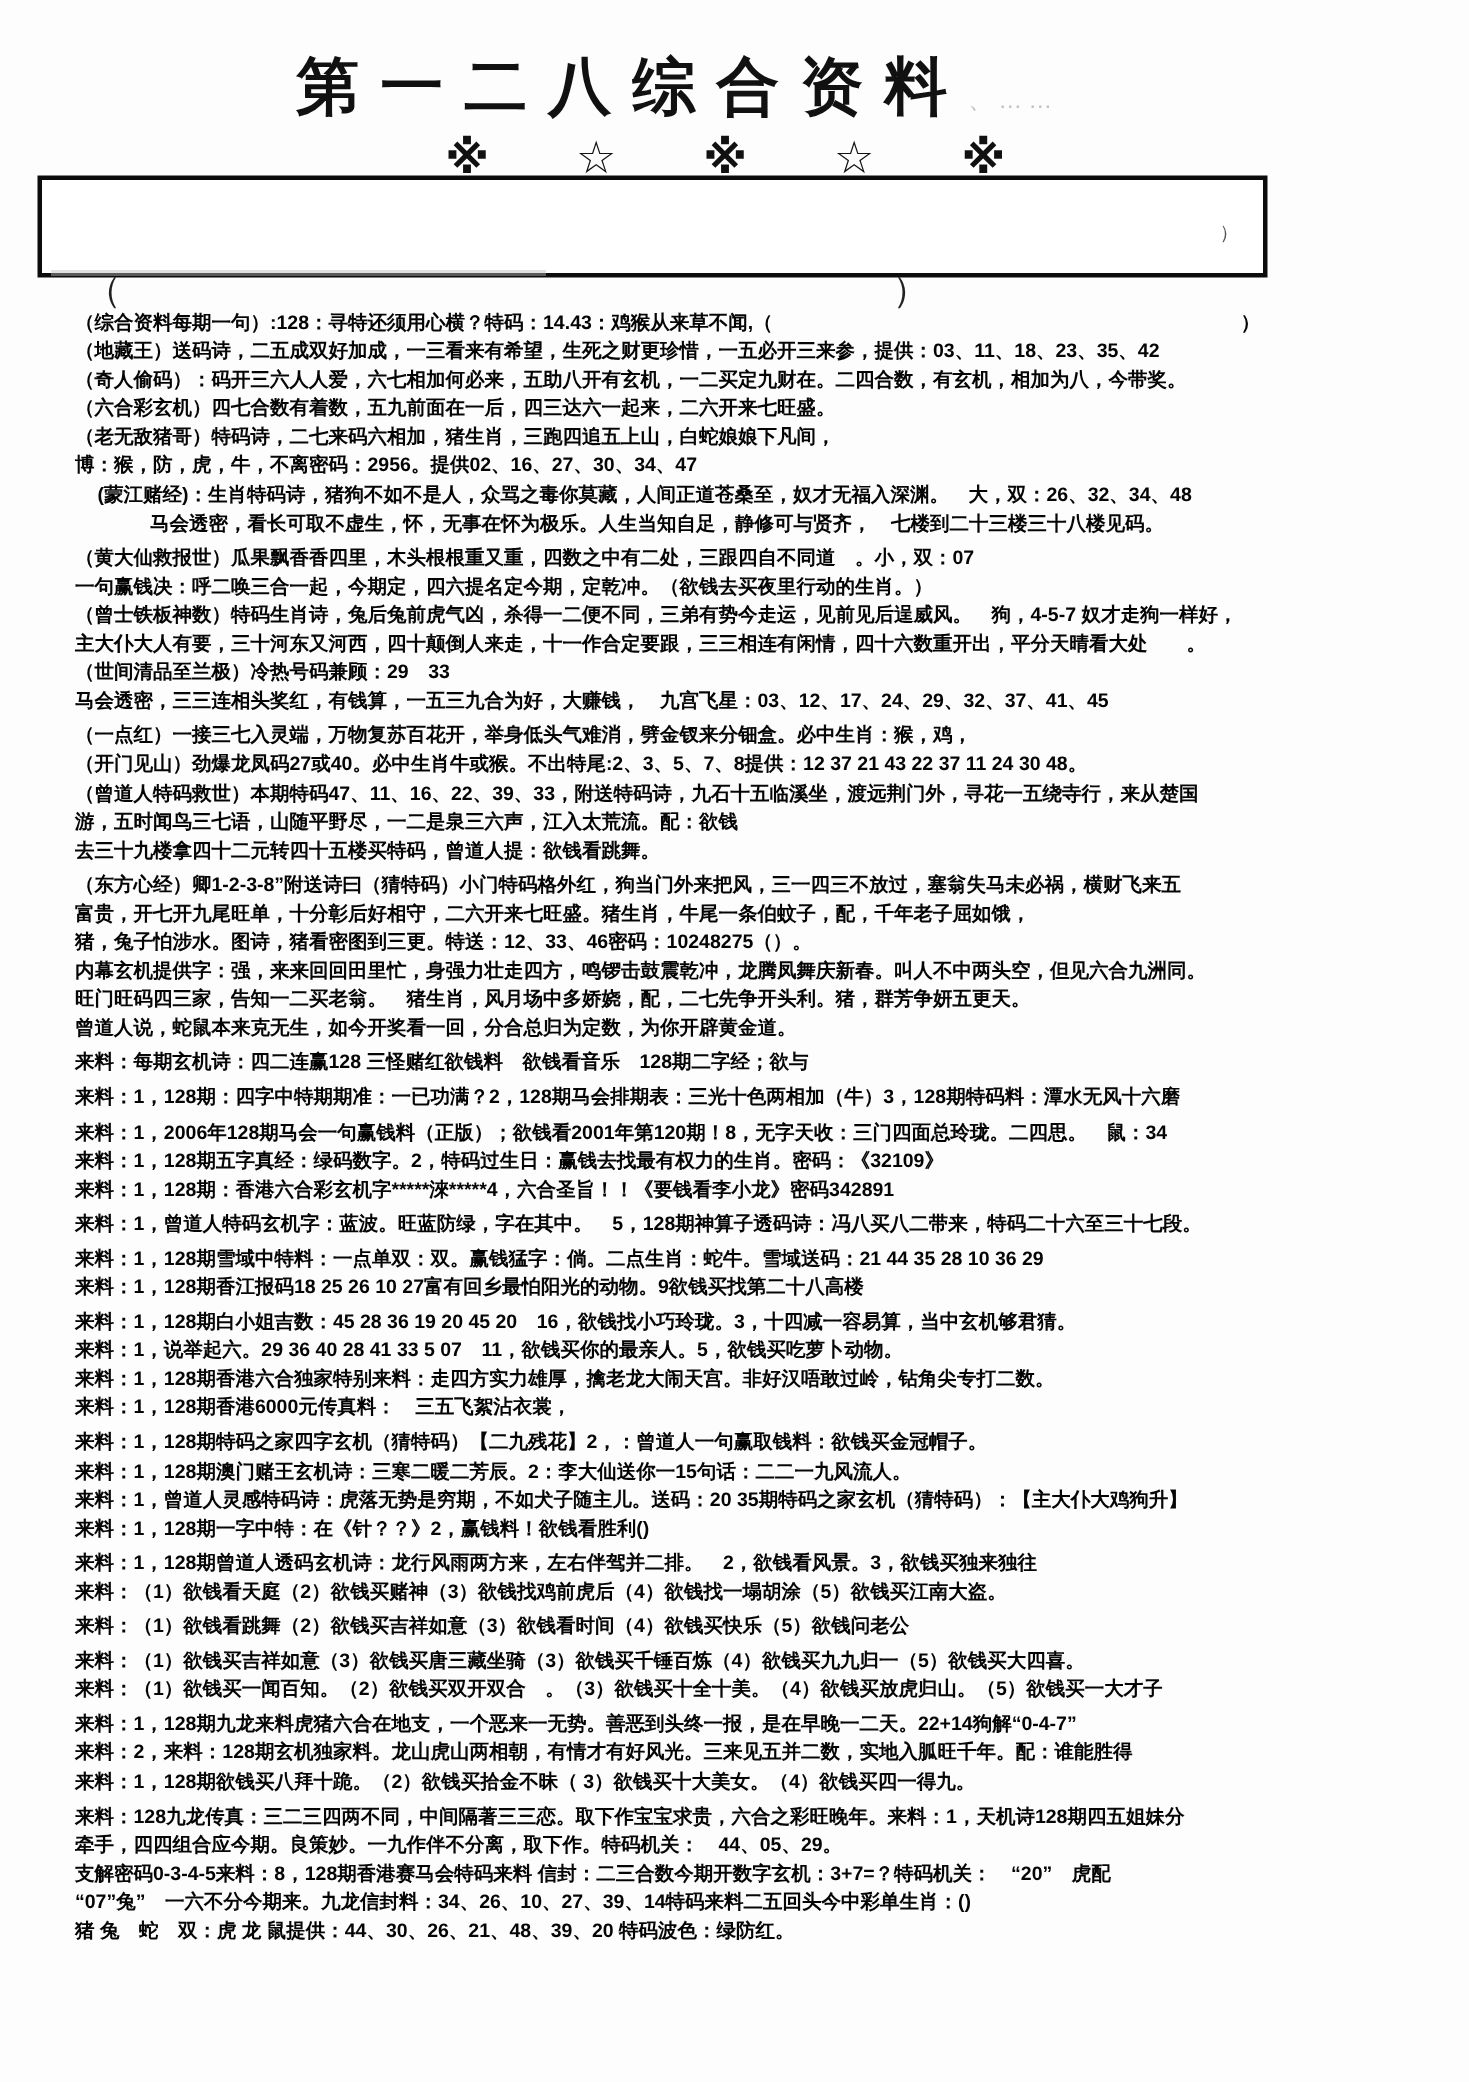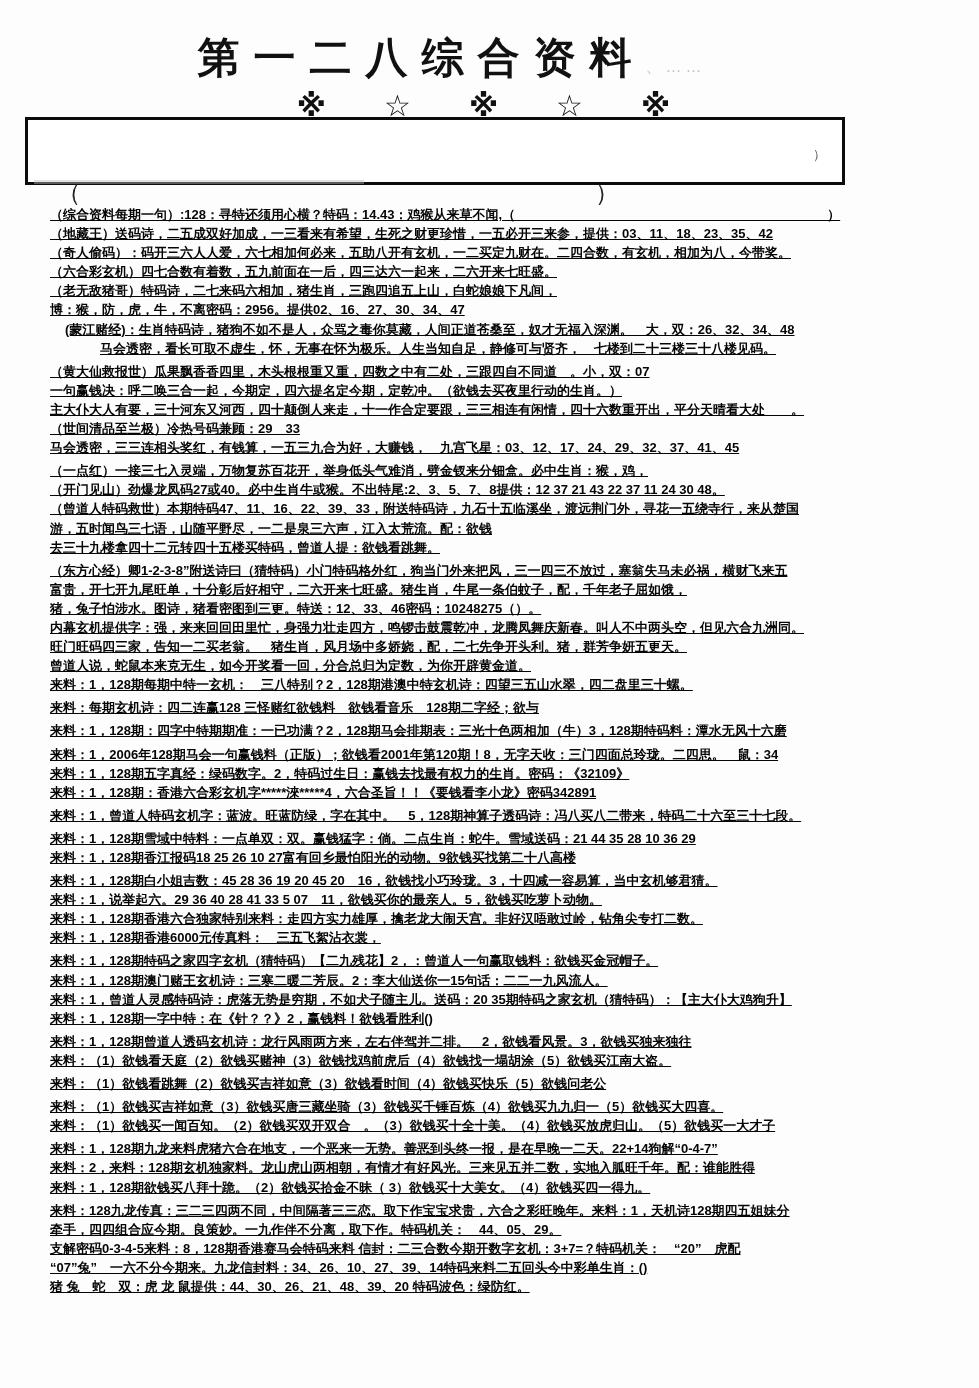--- a/index.html
+++ b/index.html
@@ -21,21 +21,21 @@
     border:3px solid #0c0c0c;background:#fff;
   }
   .box-inner-mark{position:absolute;right:16px;top:26px;font-size:13px;color:#555;}
   .box-smudge{position:absolute;left:6px;bottom:-2px;width:330px;height:4px;background:#bdbdbd;opacity:.45;}
   .below-box{position:relative;height:16px;margin-left:25px;}
   .below-box .lp{position:absolute;left:32px;top:-8px;font-size:24px;color:#222;}
   .below-box .rp{position:absolute;left:570px;top:-8px;font-size:24px;color:#222;}
   .content{
     padding:4px 8px 0 50px;font-size:13px;line-height:19.1px;font-weight:bold;color:#050505;
   }
-  .content .line{white-space:pre-wrap;word-break:break-all;text-decoration:underline;}
+  .content .line{white-space:pre-wrap;word-break:break-all;}
   .content .line.ind1{padding-left:15px;}
   .content .line.ind2{padding-left:50px;}
   .content .line.gap{margin-top:4px;}
 </style>
 </head>
 <body>
 
 <div class="sheet">
   <div class="header">
     <span class="page-title"><span>第一二八综合资料</span><span class="title-suffix">、……</span></span>
@@ -57,35 +57,35 @@
       <div class="line">（综合资料每期一句）:128：寻特还须用心横？特码：14.43：鸡猴从来草不闻,（　　　　　　　　　　　　　　　　　　　　　　　　）</div>
       <div class="line">（地藏王）送码诗，二五成双好加成，一三看来有希望，生死之财更珍惜，一五必开三来参，提供：03、11、18、23、35、42</div>
       <div class="line">（奇人偷码）：码开三六人人爱，六七相加何必来，五助八开有玄机，一二买定九财在。二四合数，有玄机，相加为八，今带奖。</div>
       <div class="line">（六合彩玄机）四七合数有着数，五九前面在一后，四三达六一起来，二六开来七旺盛。</div>
       <div class="line">（老无敌猪哥）特码诗，二七来码六相加，猪生肖，三跑四追五上山，白蛇娘娘下凡间，</div>
       <div class="line">博：猴，防，虎，牛，不离密码：2956。提供02、16、27、30、34、47</div>
       <div class="line ind1">(蒙江赌经)：生肖特码诗，猪狗不如不是人，众骂之毒你莫藏，人间正道苍桑至，奴才无福入深渊。　大，双：26、32、34、48</div>
       <div class="line ind2">马会透密，看长可取不虚生，怀，无事在怀为极乐。人生当知自足，静修可与贤齐，　七楼到二十三楼三十八楼见码。</div>
       <div class="line gap">（黄大仙救报世）瓜果飘香香四里，木头根根重又重，四数之中有二处，三跟四自不同道　。小，双：07</div>
       <div class="line">一句赢钱决：呼二唤三合一起，今期定，四六提名定今期，定乾冲。（欲钱去买夜里行动的生肖。）</div>
+      <div class="line">（曾士铁板神数）特码生肖诗，兔后兔前虎气凶，杀得一二便不同，三弟有势今走运，见前见后逞威风。　狗，4-5-7 奴才走狗一样好，</div>
       <div class="line">主大仆大人有要，三十河东又河西，四十颠倒人来走，十一作合定要跟，三三相连有闲情，四十六数重开出，平分天晴看大处　　。</div>
       <div class="line">（世间清品至兰极）冷热号码兼顾：29　33</div>
       <div class="line">马会透密，三三连相头奖红，有钱算，一五三九合为好，大赚钱，　九宫飞星：03、12、17、24、29、32、37、41、45</div>
       <div class="line gap">（一点红）一接三七入灵端，万物复苏百花开，举身低头气难消，劈金钗来分钿盒。必中生肖：猴，鸡，</div>
       <div class="line">（开门见山）劲爆龙凤码27或40。必中生肖牛或猴。不出特尾:2、3、5、7、8提供：12 37 21 43 22 37 11 24 30 48。</div>
       <div class="line">（曾道人特码救世）本期特码47、11、16、22、39、33，附送特码诗，九石十五临溪坐，渡远荆门外，寻花一五绕寺行，来从楚国</div>
       <div class="line">游，五时闻鸟三七语，山随平野尽，一二是泉三六声，江入太荒流。配：欲钱</div>
       <div class="line">去三十九楼拿四十二元转四十五楼买特码，曾道人提：欲钱看跳舞。</div>
       <div class="line gap">（东方心经）卿1-2-3-8”附送诗曰（猜特码）小门特码格外红，狗当门外来把风，三一四三不放过，塞翁失马未必祸，横财飞来五</div>
       <div class="line">富贵，开七开九尾旺单，十分彰后好相守，二六开来七旺盛。猪生肖，牛尾一条伯蚊子，配，千年老子屈如饿，</div>
       <div class="line">猪，兔子怕涉水。图诗，猪看密图到三更。特送：12、33、46密码：10248275（）。</div>
       <div class="line">内幕玄机提供字：强，来来回回田里忙，身强力壮走四方，鸣锣击鼓震乾冲，龙腾凤舞庆新春。叫人不中两头空，但见六合九洲同。</div>
       <div class="line">旺门旺码四三家，告知一二买老翁。　猪生肖，风月场中多娇娆，配，二七先争开头利。猪，群芳争妍五更天。</div>
       <div class="line">曾道人说，蛇鼠本来克无生，如今开奖看一回，分合总归为定数，为你开辟黄金道。</div>
-      <div class="line">来料：1，128期每期中特一玄机：　三八特别？2，128期港澳中特玄机诗：四望三五山水翠，四二盘里三十螺。</div>
       <div class="line gap">来料：每期玄机诗：四二连赢128 三怪赌红欲钱料　欲钱看音乐　128期二字经；欲与</div>
       <div class="line gap">来料：1，128期：四字中特期期准：一已功满？2，128期马会排期表：三光十色两相加（牛）3，128期特码料：潭水无风十六磨</div>
       <div class="line gap">来料：1，2006年128期马会一句赢钱料（正版）；欲钱看2001年第120期！8，无字天收：三门四面总玲珑。二四思。　鼠：34</div>
       <div class="line">来料：1，128期五字真经：绿码数字。2，特码过生日：赢钱去找最有权力的生肖。密码：《32109》</div>
       <div class="line">来料：1，128期：香港六合彩玄机字*****淶*****4，六合圣旨！！《要钱看李小龙》密码342891</div>
       <div class="line gap">来料：1，曾道人特码玄机字：蓝波。旺蓝防绿，字在其中。　5，128期神算子透码诗：冯八买八二带来，特码二十六至三十七段。</div>
       <div class="line gap">来料：1，128期雪域中特料：一点单双：双。赢钱猛字：倘。二点生肖：蛇牛。雪域送码：21 44 35 28 10 36 29</div>
       <div class="line">来料：1，128期香江报码18 25 26 10 27富有回乡最怕阳光的动物。9欲钱买找第二十八高楼</div>
       <div class="line gap">来料：1，128期白小姐吉数：45 28 36 19 20 45 20　16，欲钱找小巧玲珑。3，十四减一容易算，当中玄机够君猜。</div>
       <div class="line">来料：1，说举起六。29 36 40 28 41 33 5 07　11，欲钱买你的最亲人。5，欲钱买吃萝卜动物。</div>

